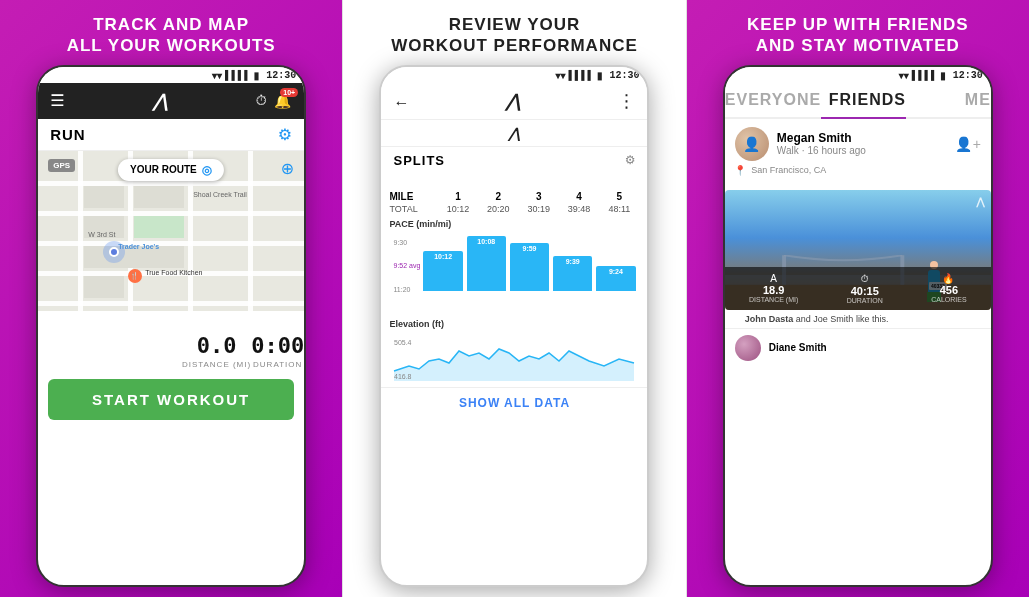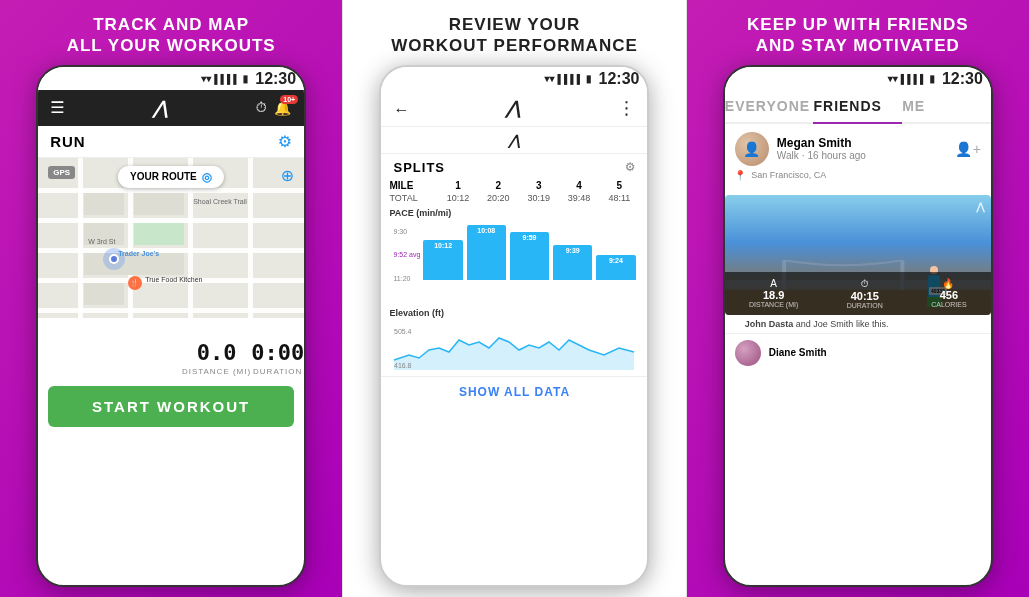--- a/index.html
+++ b/index.html
@@ -69,21 +69,21 @@
       background: #fff;
       display: flex;
       justify-content: flex-end;
       align-items: center;
       padding: 3px 8px 2px;
       font-size: 10px;
       font-weight: bold;
       color: #222;
       gap: 3px;
     }
-    .status-bar .time { font-size: 16px; font-weight: bold; margin-left: 4px; }
+    .status-bar .time { font-size: 10px; font-weight: bold; margin-left: 4px; font-family: Liberation Mono, monospace; }
 
     
     .app1-navbar {
       background: #222;
       display: flex;
       align-items: center;
       justify-content: space-between;
       padding: 7px 12px;
     }
     .app1-logo {
@@ -234,20 +234,21 @@
       justify-content: space-between;
       align-items: center;
       padding: 6px 12px 4px;
     }
     .splits-title { font-size: 13px; font-weight: 900; letter-spacing: 1px; }
 
     .splits-table {
       width: 100%;
       padding: 0 8px;
       font-size: 9px;
+      margin-top: 18px;
     }
     .splits-table-row {
       display: flex;
       justify-content: space-between;
       padding: 1px 0;
       color: #555;
     }
     .splits-table-row.header { color: #000; font-weight: bold; font-size: 10px; }
     .splits-col { flex: 1; text-align: center; }
     .splits-col:first-child { text-align: left; flex: 1.2; }
@@ -319,23 +320,23 @@
     }
 
     
     .app3-tabs {
       display: flex;
       background: white;
       border-bottom: 2px solid #eee;
     }
     .app3-tab {
       flex: 1;
-      text-align: left;
+      text-align: right;
       padding: 8px 0;
-      font-size: 14px;
+      font-size: 16px;
       font-weight: bold;
       letter-spacing: 1px;
       color: #aaa;
     }
     .app3-tab.active {
       color: #222;
       border-bottom: 2px solid #9c27b0;
       margin-bottom: -2px;
     }
 

